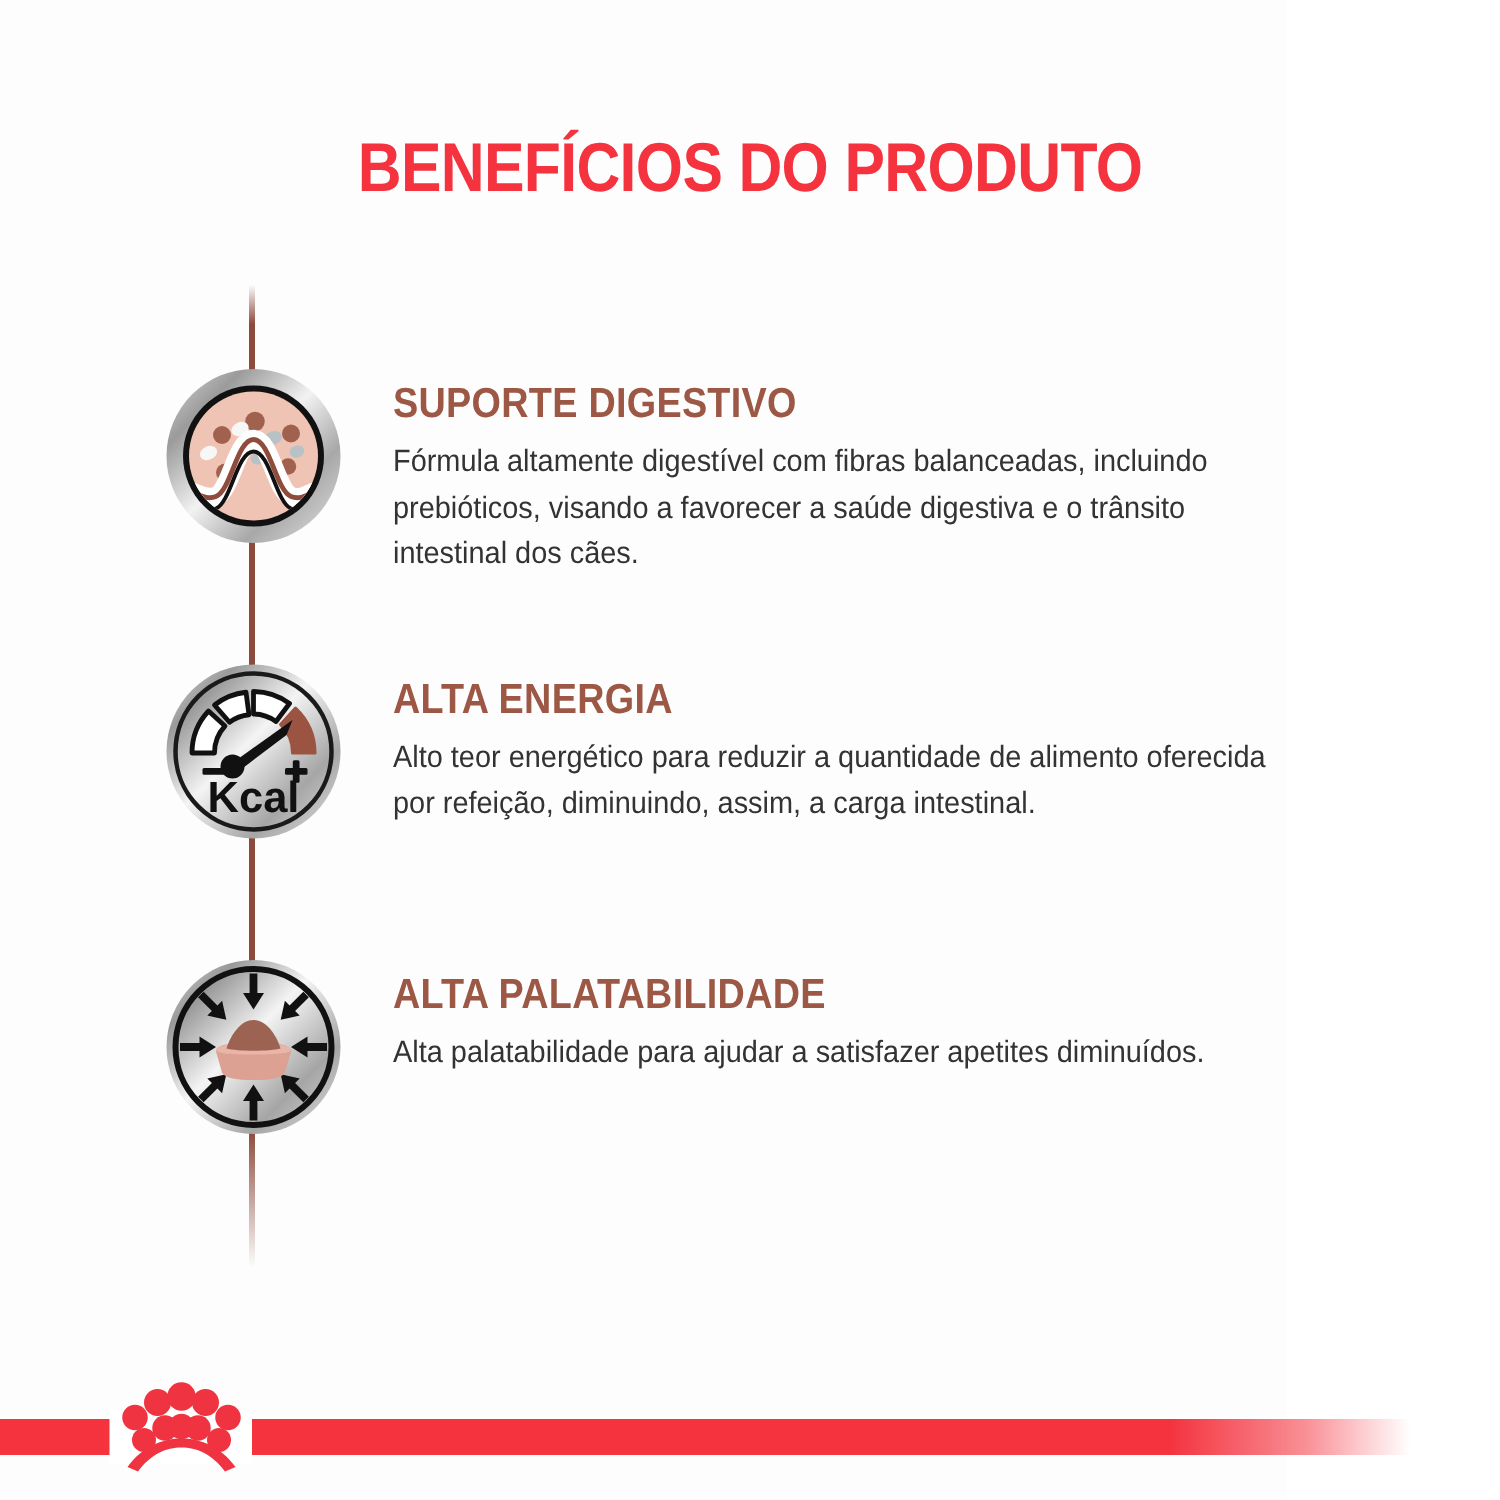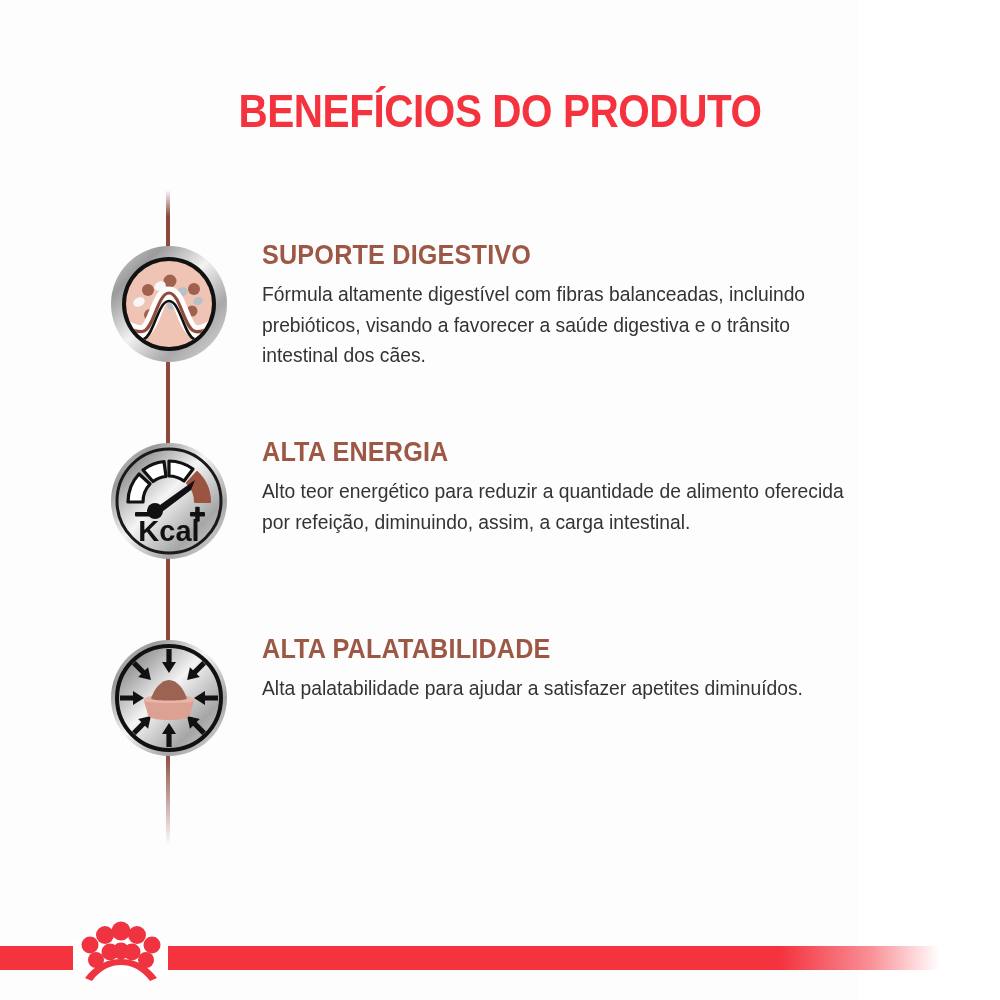--- a/index.html
+++ b/index.html
@@ -51,21 +51,21 @@
   .benefit.b2 { top:634px; }
 
   .icon-wrap {
     position:absolute;
     left:110px; top:5px;
     width:118px; height:118px;
   }
 
   .text-col {
     position:absolute;
-    left:262px; top:0;
+    left:262px; top:14px;
     width:620px;
   }
   .b-head {
     font-size:28px;
     font-weight:bold;
     color:#9d5845;
     letter-spacing:0.2px;
     transform:scaleX(0.9);
     transform-origin:left top;
     line-height:1.05;

